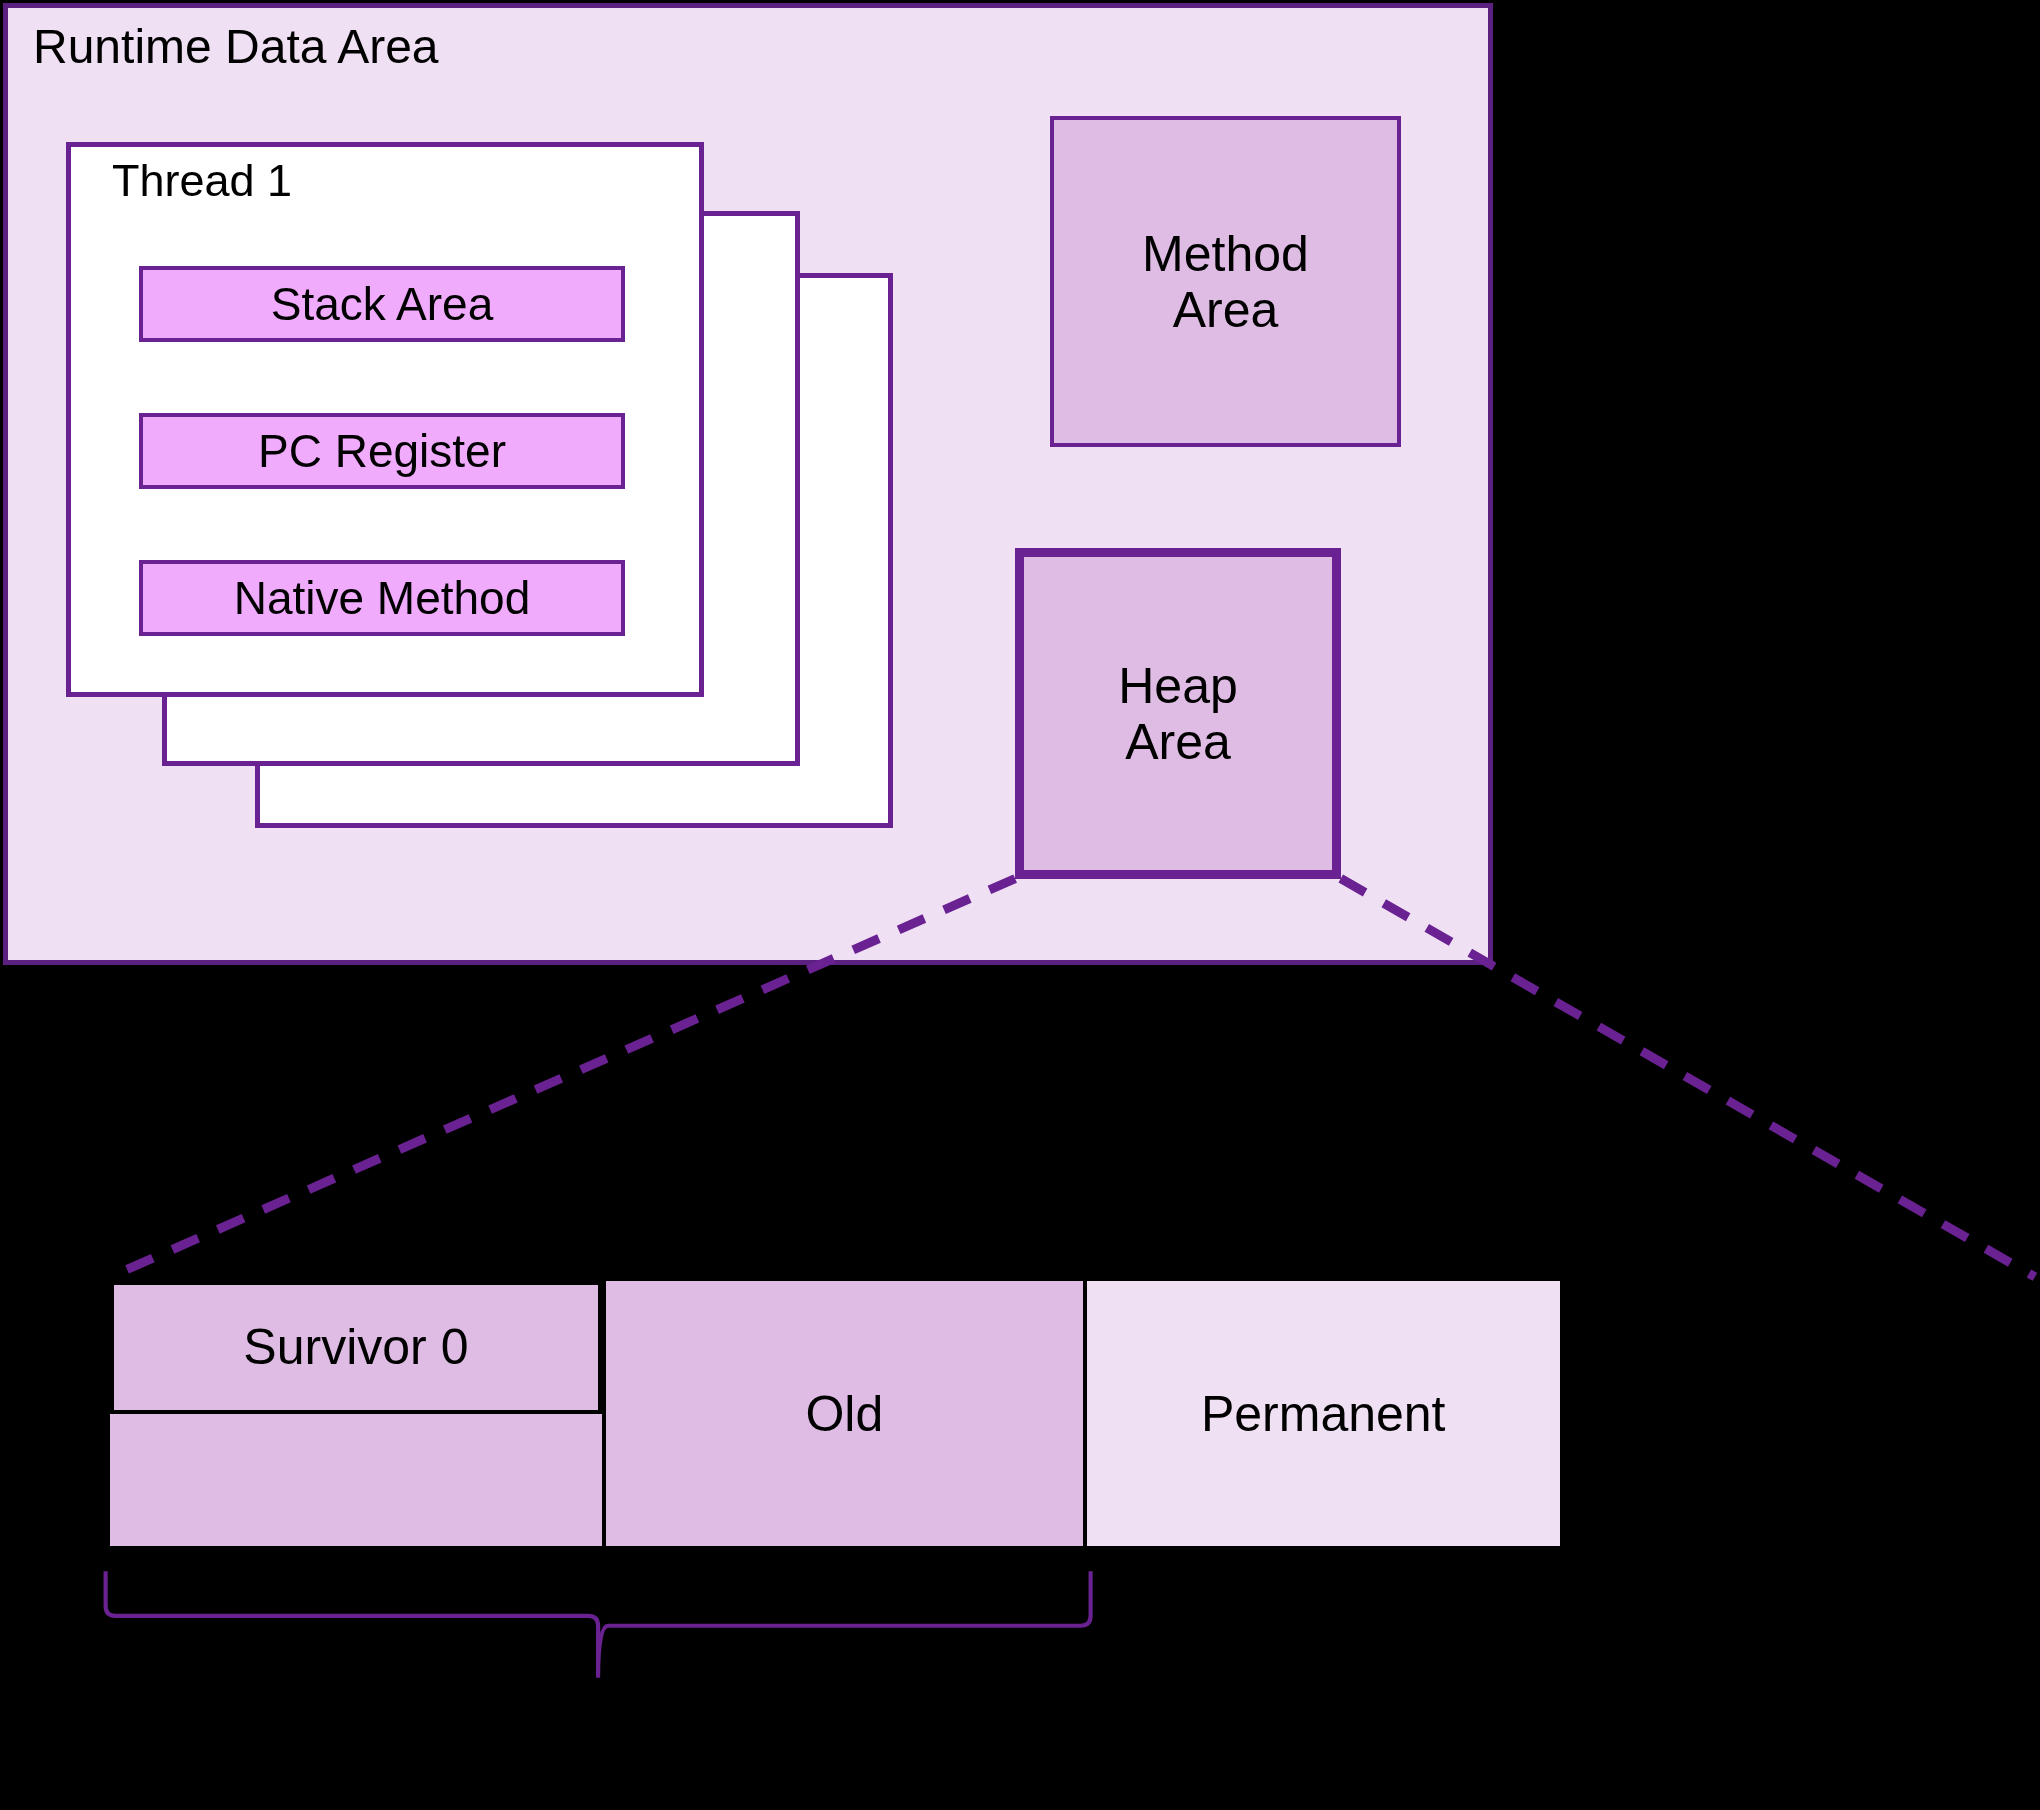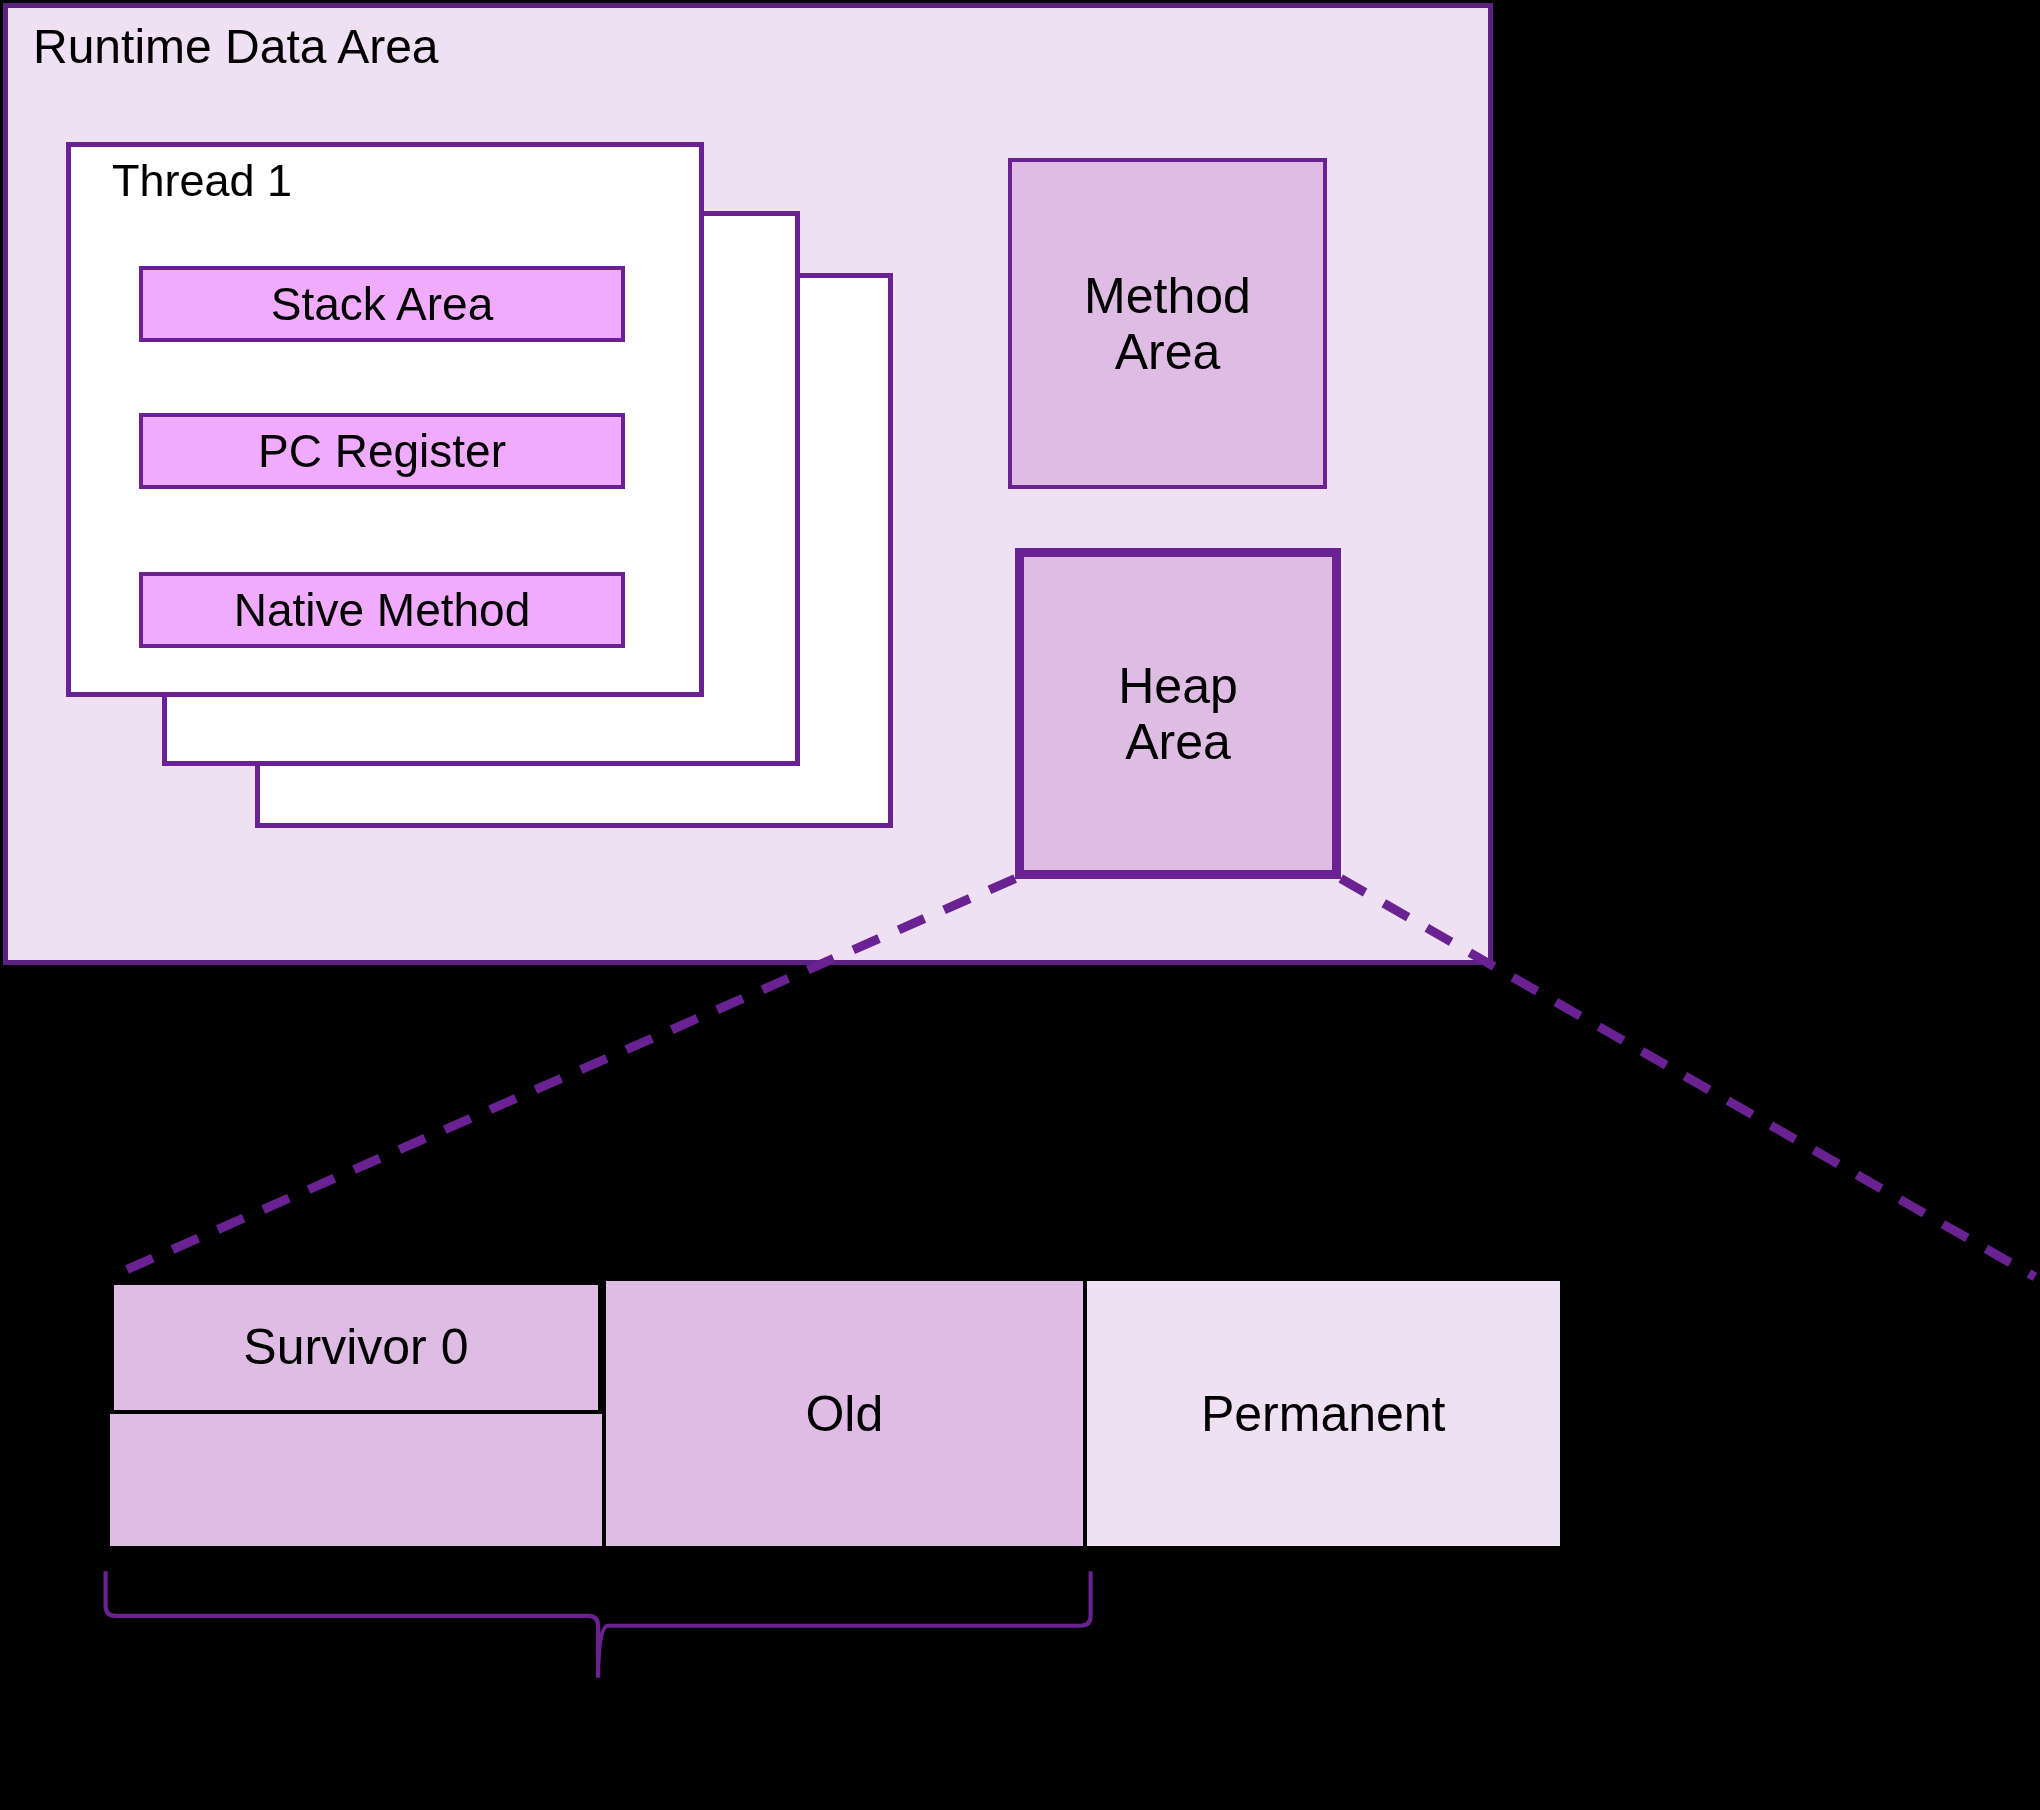--- a/index.html
+++ b/index.html
@@ -18,26 +18,26 @@
   #thread-card-2{left:162px;top:211px;width:638px;height:555px;}
   #thread-card-1{left:66px;top:142px;width:638px;height:555px;}
 
   #thread-title{left:112px;top:158px;font-size:45px;line-height:1;white-space:nowrap;}
 
   .slot{background:#f0abfc;border:4.1px solid #6A2191;
         display:flex;align-items:center;justify-content:center;
         font-size:46px;white-space:nowrap;left:139px;width:486px;height:76px;}
   #slot-stack{top:266px;}
   #slot-pc{top:413px;}
-  #slot-native{top:572px;}
+  #slot-native{top:560px;}
 
   
   .area-box{background:#DFBCE4;display:flex;align-items:center;
             justify-content:center;text-align:center;font-size:50px;line-height:1.12;}
-  #method-area{left:1008px;top:116px;width:319px;height:331px;border:4.1px solid #6A2191;margin-top:42px;}
+  #method-area{left:1050px;top:116px;width:351px;height:331px;border:4.1px solid #6A2191;}
   #heap-area{left:1015px;top:548px;width:326px;height:331px;border:9px solid #6A2191;}
 
   
   #connectors{left:0;top:0;width:2041px;height:1810px;pointer-events:none;}
 
   
   #heap-bar{left:110px;top:1277px;width:1925px;height:273px;display:flex;}
   .cell{background:#DFBCE4;border:4.1px solid #000;margin-left:-4.1px;
         display:flex;align-items:center;justify-content:center;
         font-size:50px;white-space:nowrap;}

